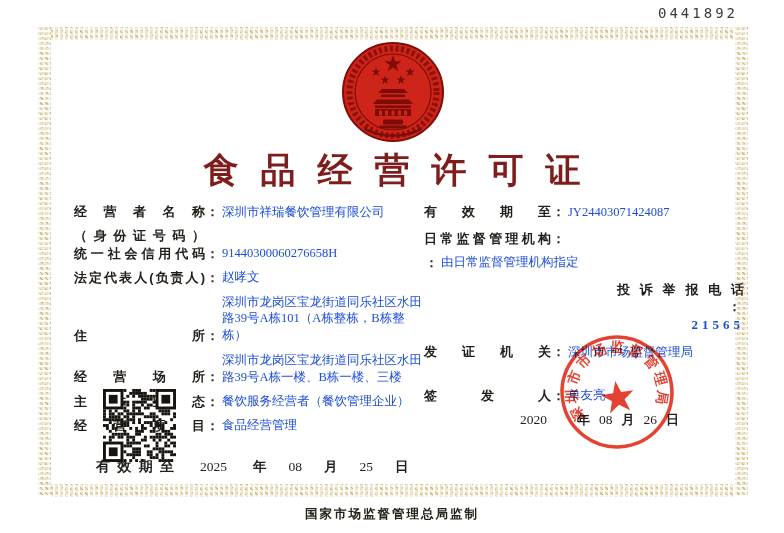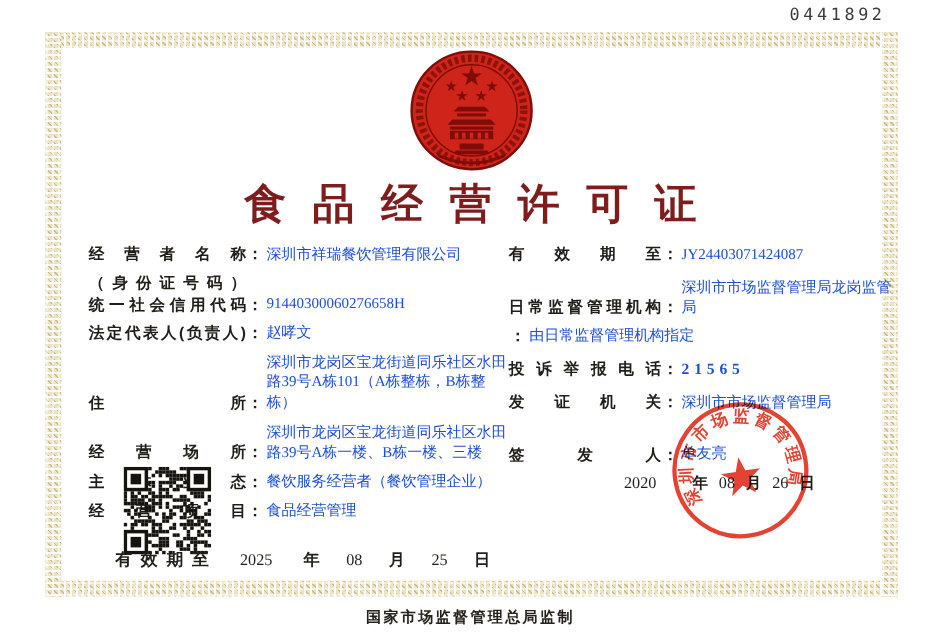--- a/index.html
+++ b/index.html
@@ -208,29 +208,28 @@
       </span>
     <span class="colon">：</span>
     <span class="val">JY24403071424087</span>
   </div>
 
   <div class="row" style="margin-bottom:6px;">
     <span class="lblwrap">
         <span class="lbl">日常监督管理机构</span>
       </span>
     <span class="colon">：</span>
-    <span class="val">深圳市市场监督管理局龙岗监管局</span>
   </div>
 
   <div class="row" style="margin-bottom:10px;">
     <span class="colon">：</span>
     <span class="val">由日常监督管理机构指定</span>
   </div>
 
-  <div class="row" style="margin-bottom:10px;">
+  <div class="row" style="margin-bottom:10px;flex-direction:column;">
     <span class="lblwrap">
         <span class="lbl">投诉举报电话</span>
       </span>
     <span class="colon">：</span>
     <span class="val spaced">21565</span>
   </div>
 
   <div class="row">
     <span class="lblwrap">
         <span class="lbl">发证机关</span>

